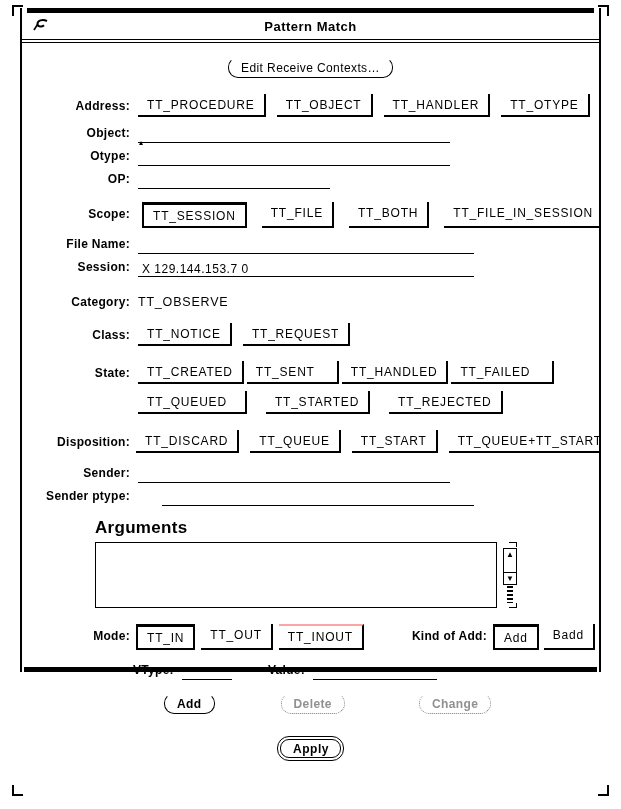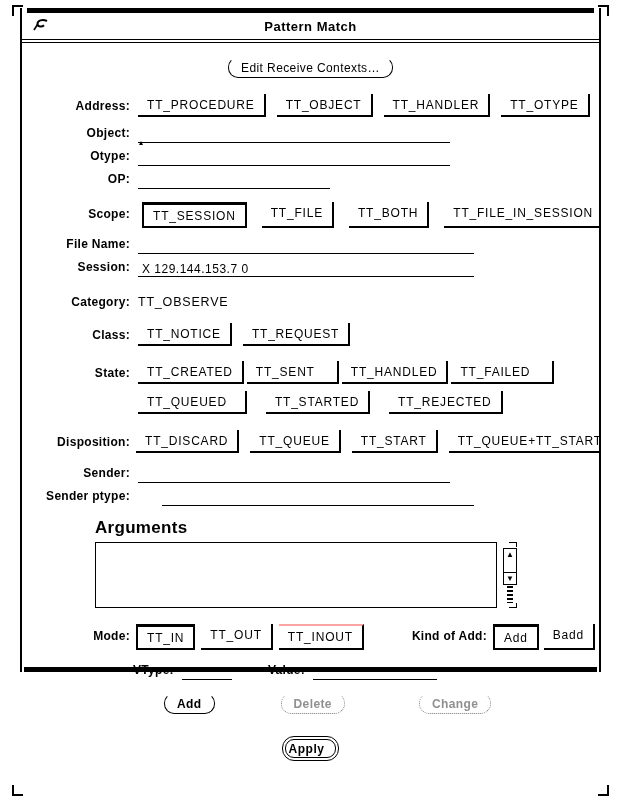--- a/index.html
+++ b/index.html
@@ -43,21 +43,21 @@
 
   .plainval { margin-left: 8px; font-size: 12.5px; letter-spacing: .8px; padding-top: 5px; }
 
   .olbtn { display: inline-block; font-size: 12px; font-weight: bold; letter-spacing: .4px;
            border: 1px solid #000; border-top-color: transparent;
            border-radius: 10px; padding: 3px 12px 2px 12px; background: #fff; cursor: pointer; }
   .olbtn.normalw { font-weight: normal; }
   .olbtn.disabled { color: #909090; border: 1px dotted #777; border-top-color: transparent; cursor: default; }
   .defbtn-outer { display: inline-block; border: 1px solid #000; border-radius: 12px; padding: 2px; }
   .defbtn-inner { display: inline-block; border: 1px solid #000; border-radius: 9px;
-                  padding: 2px 11px 1px 3px; font-size: 12px; font-weight: bold; letter-spacing: .5px; }
+                  padding: 2px 11px 1px 12px; font-size: 12px; font-weight: bold; letter-spacing: .5px; }
 
   .args-label { margin-left: 73px; font-weight: bold; font-size: 17px; letter-spacing: .3px; }
   .argswrap { display: flex; margin-left: 73px; margin-top: 4px; }
   .listbox { width: 402px; height: 66px; border: 1px solid #000; background: #fff; }
   .sbar { width: 16px; margin-left: 5px; display: flex; flex-direction: column; align-items: center; }
   .sb-anchor { width: 8px; height: 5px; align-self: flex-end; margin-right: 1px; }
   .sb-anchor.top { border-top: 1px solid #000; border-right: 1px solid #000; }
   .sb-anchor.bot { border-bottom: 1px solid #000; border-right: 1px solid #000; }
   .sb-elevator { border: 1px solid #000; width: 14px; margin-top: 1px; }
   .sb-arrow { height: 12px; line-height: 11px; font-size: 8px; text-align: center; cursor: pointer; }

